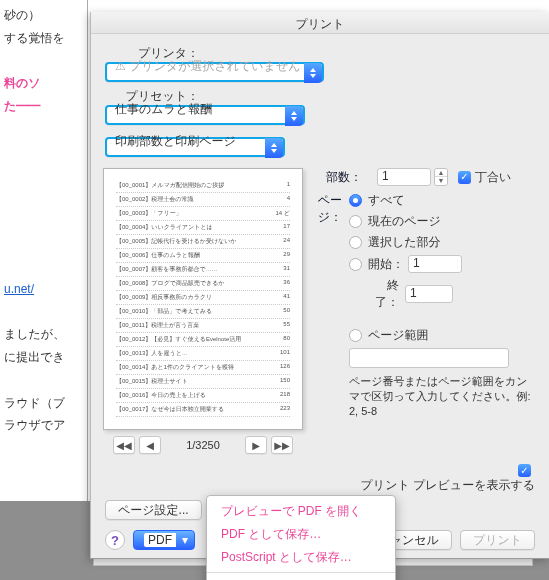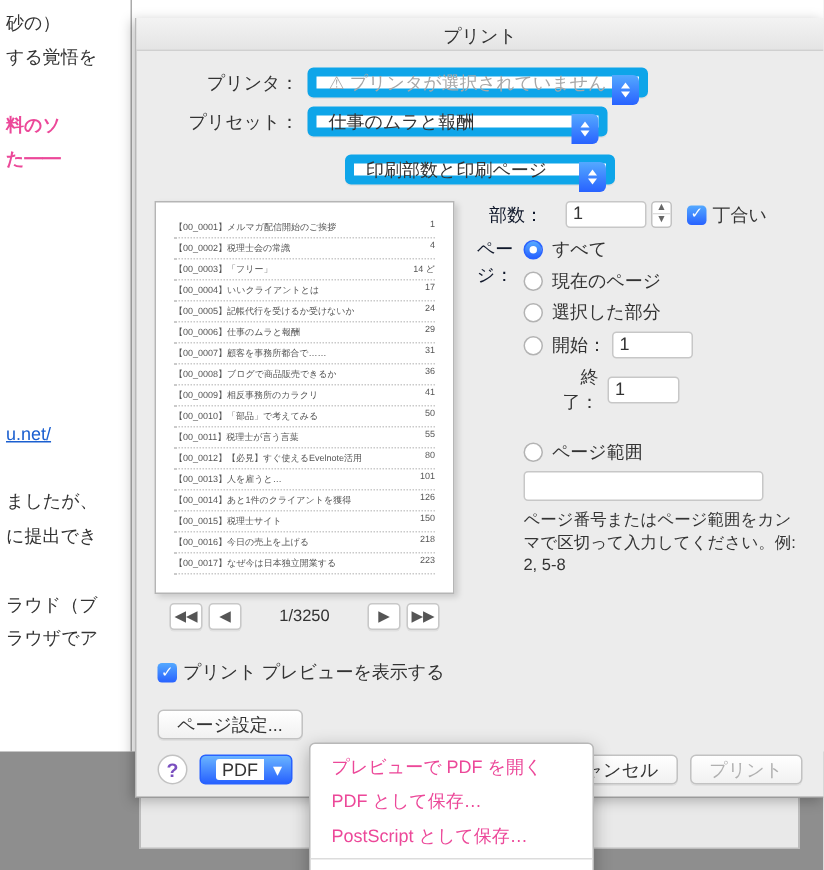--- a/index.html
+++ b/index.html
@@ -46,30 +46,30 @@
   }
   .title-bar {
     height: 22px;
     text-align: center;
     font-size: 12px;
     padding-top: 4px;
     background: linear-gradient(#f3f3f3,#e4e4e4);
     border-bottom: 1px solid #d0d0d0;
     color: #333;
   }
-  .row { display: flex; align-items: center; padding: 3px 14px; }
+  .row { display: flex; align-items: flex-start; padding: 3px 14px; flex-direction: column; }
   .lbl { width: 100px; text-align: right; padding-right: 6px; color: #333; }
   .select {
     display: flex; align-items: center;
     background: #fff;
-    border: 6px solid #0ea5e9;
+    border: 2px solid #0ea5e9;
     border-radius: 4px;
     height: 20px;
     position: relative;
-    padding: 0 22px 0 8px;
+    padding: 0 22px 12px 8px;
     min-width: 180px;
     font-size: 12px;
     box-shadow: 0 1px 0 rgba(0,0,0,.05);
   }
   .select .cap {
     position: absolute; right: 0; top: -1px;
     width: 18px; height: 20px;
     background: linear-gradient(#54a9ff,#2862ff);
     border-radius: 0 4px 4px 0;
     display: flex; flex-direction: column; align-items: center; justify-content: center;
@@ -139,21 +139,21 @@
   .range-inputs .num-input { width:48px; }
 
   .range-box { margin-top:16px; }
   .range-text-input {
     background:#fff;border:1px solid #c7c7c7;border-radius:3px;
     height:20px;width:160px;margin-top:4px;
   }
   .hint { font-size:11px;color:#333;line-height:1.35;margin-top:6px; }
 
   .below { padding: 4px 14px; }
-  .chk-row { display:flex;align-items:center;font-size:12px;margin:12px 0; }
+  .chk-row { display:flex;align-items:flex-end;font-size:12px;margin:2px 0;flex-direction:column; }
 
   .push-btn {
     background: linear-gradient(#ffffff,#f1f1f1);
     border: 1px solid #c2c2c2; border-radius: 4px;
     height: 20px; padding: 0 12px; font-size: 12px;
     display:inline-flex;align-items:center;justify-content:center;
     box-shadow: 0 1px 0 rgba(0,0,0,.05);
   }
   .push-btn.disabled { color:#b0b0b0; }
 

